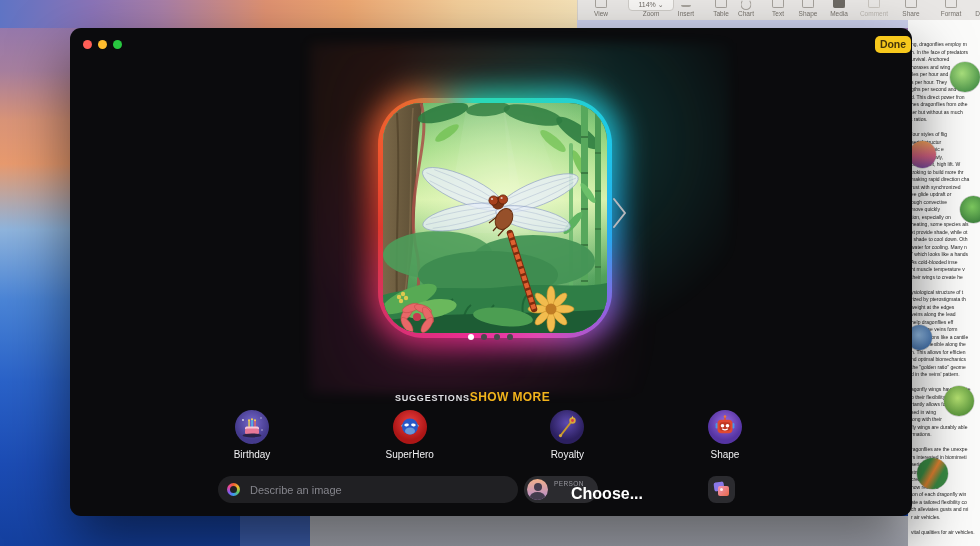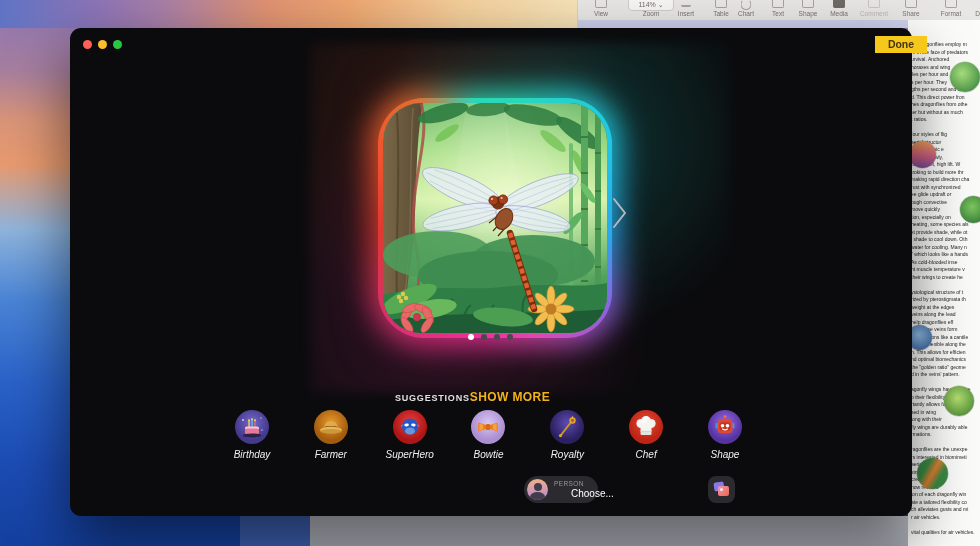--- a/index.html
+++ b/index.html
@@ -32,21 +32,21 @@
   .doc-text{position:absolute;left:3px;top:21px;width:69px;}
   .doc-line{font-size:5px;line-height:7.5px;height:7.5px;color:#1f1f1f;white-space:nowrap;overflow:hidden;}
   .doc-img{position:absolute;border-radius:50%;box-shadow:0 0 0 .5px rgba(0,0,0,.25);}
 
   
   .modal{left:70px;top:28px;width:842px;height:488px;background:#0b0b0d;border-radius:11px;
     box-shadow:0 25px 60px rgba(0,0,0,.55);}
   .traffic{position:absolute;top:12px;left:13px;display:flex;gap:6px;}
   .tl{width:9px;height:9px;border-radius:50%;}
   .tl.red{background:#ff5f57;} .tl.yellow{background:#febc2e;} .tl.green{background:#28c840;}
-  .done-btn{position:absolute;left:805px;top:8px;width:52px;height:17px;background:#f7c81c;border-radius:0;
+  .done-btn{position:absolute;left:805px;top:8px;width:36px;height:17px;background:#f7c81c;border-radius:5px;
     color:#45350a;font-size:10.5px;font-weight:bold;text-align:center;line-height:17px;}
 
   .halo{position:absolute;left:240px;top:15px;width:420px;height:350px;pointer-events:none;
     background:radial-gradient(circle at 62% 28%,rgba(34,211,198,.22),transparent 55%),
                radial-gradient(circle at 30% 78%,rgba(233,54,150,.18),transparent 55%),
                radial-gradient(circle at 26% 20%,rgba(232,86,48,.16),transparent 50%);
     filter:blur(6px);}
   .artwrap{position:absolute;left:313px;top:75px;width:224px;height:230px;}
   .ringglow,.ring{position:absolute;border-radius:54px;
     background:conic-gradient(from 0deg,#2ad8b8 10deg,#1ec8e8 55deg,#28a8f0 100deg,#9060e0 130deg,#e048b0 160deg,#ee2e96 190deg,#d6306e 225deg,#e0392e 265deg,#f0552e 300deg,#e86a30 325deg,#2ad8b8 350deg);}
@@ -57,36 +57,36 @@
   .dots{position:absolute;left:370px;top:306px;width:100px;display:flex;justify-content:center;gap:7px;}
   .dot{width:6px;height:6px;border-radius:50%;background:#4a4a4e;}
   .dot.active{background:#ffffff;}
 
   .sugg-head{position:absolute;left:150px;top:362px;width:505px;display:flex;justify-content:center;align-items:baseline;}
   .sugg-title{font-size:9px;font-weight:600;letter-spacing:.8px;color:#e2e2e6;}
   .show-more{font-size:12px;font-weight:700;letter-spacing:.4px;color:#f2b31c;}
   .sugg-row{position:absolute;left:152px;top:382px;width:533px;display:flex;justify-content:space-between;}
   .sugg-item{width:60px;display:flex;flex-direction:column;align-items:center;}
   .sugg-item svg{display:block;}
-  .sugg-label{margin-top:5px;font-size:10px;color:#f0f0f2;white-space:nowrap;font-style:italic;}
+  .sugg-label{margin-top:5px;font-size:10px;color:#f0f0f2;white-space:nowrap;}
 
   .prompt-input{position:absolute;left:148px;top:448px;width:300px;height:27px;border-radius:14px;background:#202023;
     display:flex;align-items:center;padding-left:9px;box-sizing:border-box;}
   .spark{width:13px;height:13px;border-radius:50%;position:relative;flex:0 0 auto;
     background:conic-gradient(#f06030,#f0c030,#60c860,#3898f0,#8858e8,#e84898,#f06030);}
   .spark::after{content:"";position:absolute;inset:3px;border-radius:50%;background:#202023;}
   .prompt-field{flex:1;background:transparent;border:none;outline:none;margin-left:8px;font-size:11px;color:#e8e8ec;
     font-family:"Liberation Sans",sans-serif;}
   .prompt-field::placeholder{color:#85858c;}
   .chip{position:absolute;top:448px;height:27px;border-radius:14px;background:#2b2b2f;display:flex;align-items:center;
     padding:0 8px 0 3px;box-sizing:border-box;}
   .chip-circle{width:21px;height:21px;border-radius:50%;position:relative;overflow:hidden;flex:0 0 auto;}
   .chip-texts{margin-left:6px;display:flex;flex-direction:column;justify-content:center;}
   .chip-small{font-size:6.5px;color:#97979e;letter-spacing:.4px;line-height:8px;}
-  .chip-value{font-size:10px;font-weight:normal;color:#ffffff;line-height:11px;white-space:nowrap;padding-left:17px;}
+  .chip-value{font-size:16px;font-weight:bold;color:#ffffff;line-height:11px;white-space:nowrap;padding-left:17px;}
   .chip.person{left:454px;width:74px;}
   .chip.style{left:536px;width:94px;}
   .person-circle{background:linear-gradient(180deg,#f0b08a,#b48ad0);}
   .p-head{position:absolute;left:6.5px;top:3.5px;width:8px;height:8px;border-radius:50%;background:#443c4e;}
   .p-body{position:absolute;left:3px;top:12.5px;width:15px;height:10px;border-radius:50% 50% 0 0;background:#443c4e;}
   .style-circle{background:#b8e4d2;}
   .s-inner{position:absolute;left:3.5px;top:3.5px;width:14px;height:14px;border-radius:50%;background:#ffffff;}
   .s-blob{position:absolute;left:5.5px;top:6px;width:10px;height:9px;border-radius:55% 45% 60% 40%;background:#f09048;}
   .photo-btn{position:absolute;left:638px;top:448px;width:27px;height:27px;border-radius:8px;background:#2b2b2f;}
   .ph-back{position:absolute;left:6px;top:6px;width:10px;height:9px;border-radius:2px;background:#8a78e8;transform:rotate(-8deg);}
@@ -386,102 +386,51 @@
           <circle cx="20" cy="10.3" r="1" fill="#ffd84a"></circle>
         <rect x="10" y="16.5" width="14" height="3.4" rx="1.7" fill="#f8c8d8"></rect>
         <rect x="10" y="18.5" width="14" height="6" rx="2" fill="#e87898"></rect>
         <ellipse cx="17" cy="25.4" rx="9.5" ry="2" fill="#2a2348"></ellipse>
       </svg>
       <span class="sugg-label">Birthday</span>
     </div>
     <div class="sugg-item">
       <svg width="34" height="34" viewBox="0 0 34 34">
         <defs>
-            <radialGradient id="gF" cx=".5" cy=".38">
-              <stop offset="0" stop-color="#ea9a2c"></stop>
-              <stop offset="1" stop-color="#a35c0e"></stop>
-            </radialGradient>
-          </defs>
-        <circle cx="17" cy="17" r="17" fill="url(#gF)"></circle>
-        <ellipse cx="17" cy="16.5" rx="6.5" ry="5.5" fill="#e0aa48"></ellipse>
-        <rect x="11" y="16.2" width="12" height="2.6" rx="1.3" fill="#7a4a14"></rect>
-        <ellipse cx="17" cy="20.2" rx="11" ry="3.4" fill="#e8b858"></ellipse>
-        <ellipse cx="17" cy="21.4" rx="11" ry="2.4" fill="#c08a2c" opacity=".7"></ellipse>
-      </svg>
-      <span class="sugg-label">Farmer</span>
-    </div>
-    <div class="sugg-item">
-      <svg width="34" height="34" viewBox="0 0 34 34">
-        <defs>
             <radialGradient id="gS" cx=".5" cy=".38">
               <stop offset="0" stop-color="#ee4040"></stop>
               <stop offset="1" stop-color="#ad1616"></stop>
             </radialGradient>
           </defs>
         <circle cx="17" cy="17" r="17" fill="url(#gS)"></circle>
         <path d="M8,16 q2,-3 4,-2 l-1,4 Z" fill="#68c8f0"></path>
           <path d="M26,16 q-2,-3 -4,-2 l1,4 Z" fill="#68c8f0"></path>
         <circle cx="17" cy="16.5" r="8" fill="#2858c8"></circle>
         <ellipse cx="17" cy="21" rx="5" ry="3.6" fill="#6898d8"></ellipse>
         <ellipse cx="13.6" cy="15" rx="2.3" ry="1.4" fill="#ffffff" transform="rotate(-8 13.6 15)"></ellipse>
         <ellipse cx="20.4" cy="15" rx="2.3" ry="1.4" fill="#ffffff" transform="rotate(8 20.4 15)"></ellipse>
       </svg>
       <span class="sugg-label">SuperHero</span>
-    </div>
-    <div class="sugg-item">
-      <svg width="34" height="34" viewBox="0 0 34 34">
-        <defs>
-            <radialGradient id="gT" cx=".5" cy=".38">
-              <stop offset="0" stop-color="#d9c6f2"></stop>
-              <stop offset="1" stop-color="#ab8fd2"></stop>
-            </radialGradient>
-          </defs>
-        <circle cx="17" cy="17" r="17" fill="url(#gT)"></circle>
-        <path d="M7.5,12.5 Q6.5,17 7.5,21.5 L15,19 L15,15 Z" fill="#f08018"></path>
-        <path d="M26.5,12.5 Q27.5,17 26.5,21.5 L19,19 L19,15 Z" fill="#f08018"></path>
-        <path d="M8.5,13.5 Q8,17 8.5,20.5 L12,19.3 L12,14.7 Z" fill="#f8a850" opacity=".8"></path>
-        <path d="M25.5,13.5 Q26,17 25.5,20.5 L22,19.3 L22,14.7 Z" fill="#f8a850" opacity=".8"></path>
-        <rect x="14.6" y="14" width="4.8" height="6" rx="1.6" fill="#d86a10"></rect>
-      </svg>
-      <span class="sugg-label">Bowtie</span>
     </div>
     <div class="sugg-item">
       <svg width="34" height="34" viewBox="0 0 34 34">
         <defs>
             <radialGradient id="gR" cx=".5" cy=".38">
               <stop offset="0" stop-color="#5d4bb0"></stop>
               <stop offset="1" stop-color="#2c2060"></stop>
             </radialGradient>
           </defs>
         <circle cx="17" cy="17" r="17" fill="url(#gR)"></circle>
         <line x1="11" y1="25" x2="21.5" y2="11.5" stroke="#c8982a" stroke-width="2"></line>
         <circle cx="22.5" cy="10.5" r="3.2" fill="#d8a838"></circle>
         <circle cx="22.5" cy="10.5" r="1.4" fill="#d83848"></circle>
         <path d="M22.5,5.8 l.8,1.6 -.8,1 -.8,-1 Z" fill="#e8c050"></path>
         <circle cx="10.5" cy="25.6" r="1.6" fill="#d8a838"></circle>
       </svg>
       <span class="sugg-label">Royalty</span>
-    </div>
-    <div class="sugg-item">
-      <svg width="34" height="34" viewBox="0 0 34 34">
-        <defs>
-            <radialGradient id="gC" cx=".5" cy=".38">
-              <stop offset="0" stop-color="#ea4a38"></stop>
-              <stop offset="1" stop-color="#bd2414"></stop>
-            </radialGradient>
-          </defs>
-        <circle cx="17" cy="17" r="17" fill="url(#gC)"></circle>
-        <circle cx="12" cy="13.5" r="4.6" fill="#f6f6f4"></circle>
-        <circle cx="17" cy="11" r="5" fill="#fbfbf9"></circle>
-        <circle cx="22" cy="13.5" r="4.6" fill="#f2f2ee"></circle>
-        <rect x="11.5" y="13" width="11" height="9" fill="#f4f4f0"></rect>
-        <rect x="11.5" y="21.5" width="11" height="3.4" rx="1.2" fill="#e4e4de"></rect>
-        <line x1="11.5" y1="21.3" x2="22.5" y2="21.3" stroke="#c9c9c2" stroke-width=".8"></line>
-      </svg>
-      <span class="sugg-label">Chef</span>
     </div>
     <div class="sugg-item">
       <svg width="34" height="34" viewBox="0 0 34 34">
         <defs>
             <radialGradient id="gO" cx=".5" cy=".38">
               <stop offset="0" stop-color="#9a6ae0"></stop>
               <stop offset="1" stop-color="#5534a2"></stop>
             </radialGradient>
           </defs>
         <circle cx="17" cy="17" r="17" fill="url(#gO)"></circle>
@@ -492,20 +441,24 @@
         <rect x="9.5" y="9.8" width="15" height="13.5" rx="4" fill="#e04830"></rect>
         <rect x="11.5" y="12.3" width="11" height="8.4" rx="2.6" fill="#c03822"></rect>
         <circle cx="14.5" cy="15.8" r="1.8" fill="#ffffff"></circle>
         <circle cx="19.5" cy="15.8" r="1.8" fill="#ffffff"></circle>
         <path d="M14.5,19 q2.5,1.8 5,0" stroke="#ffffff" stroke-width="1.1" fill="none" stroke-linecap="round"></path>
       </svg>
       <span class="sugg-label">Shape</span>
     </div>
   </div>
 
+  <div class="prompt-input">
+    <span class="spark"></span>
+    <input class="prompt-field" type="text" placeholder="Describe an image" style="">
+  </div>
 
   <div class="chip person">
     <span class="chip-circle person-circle">
       <span class="p-head"></span>
         <span class="p-body"></span>
     </span>
     <span class="chip-texts">
       <span class="chip-small">PERSON</span>
       <span class="chip-value">Choose...</span>
     </span>

